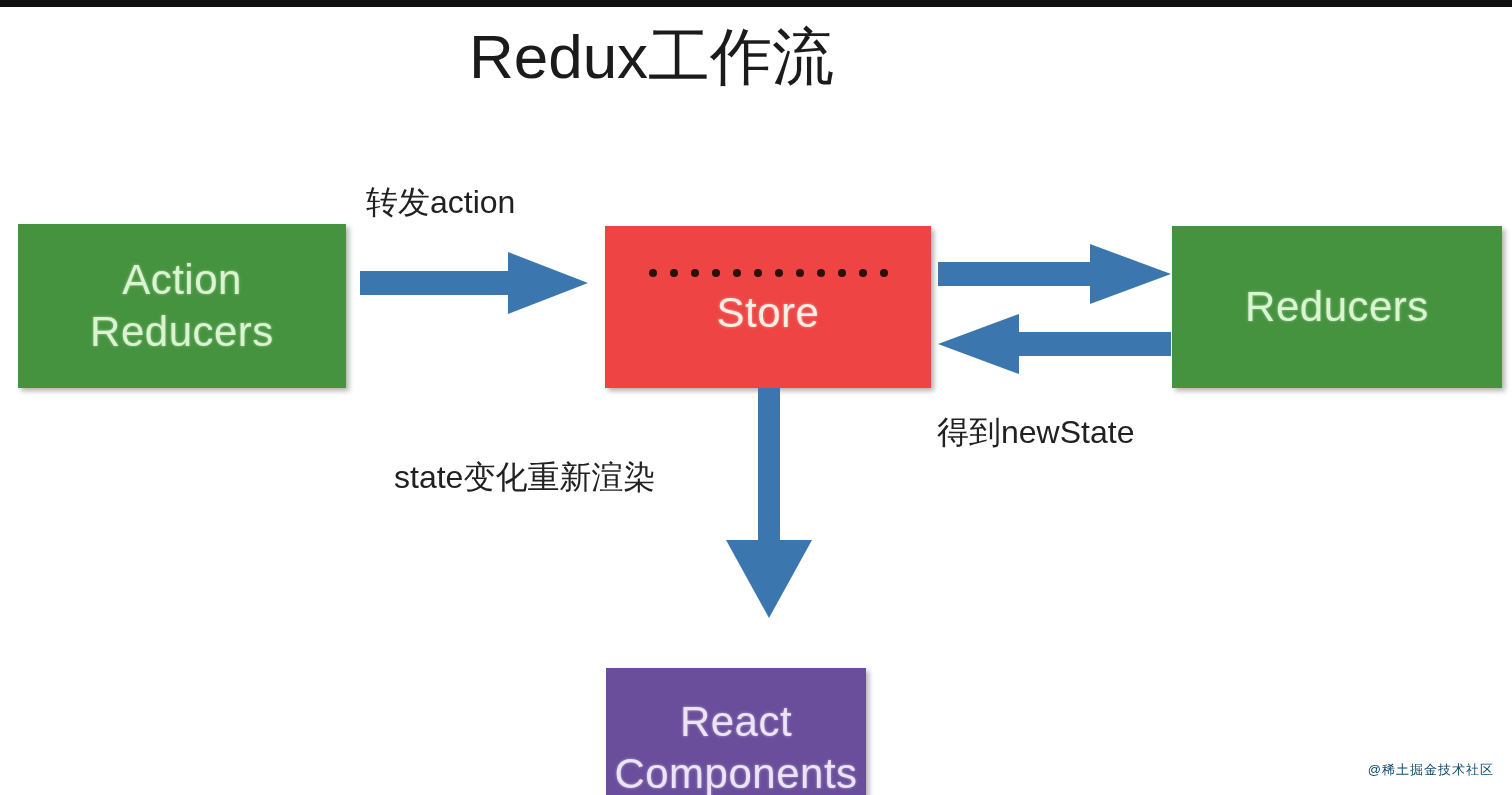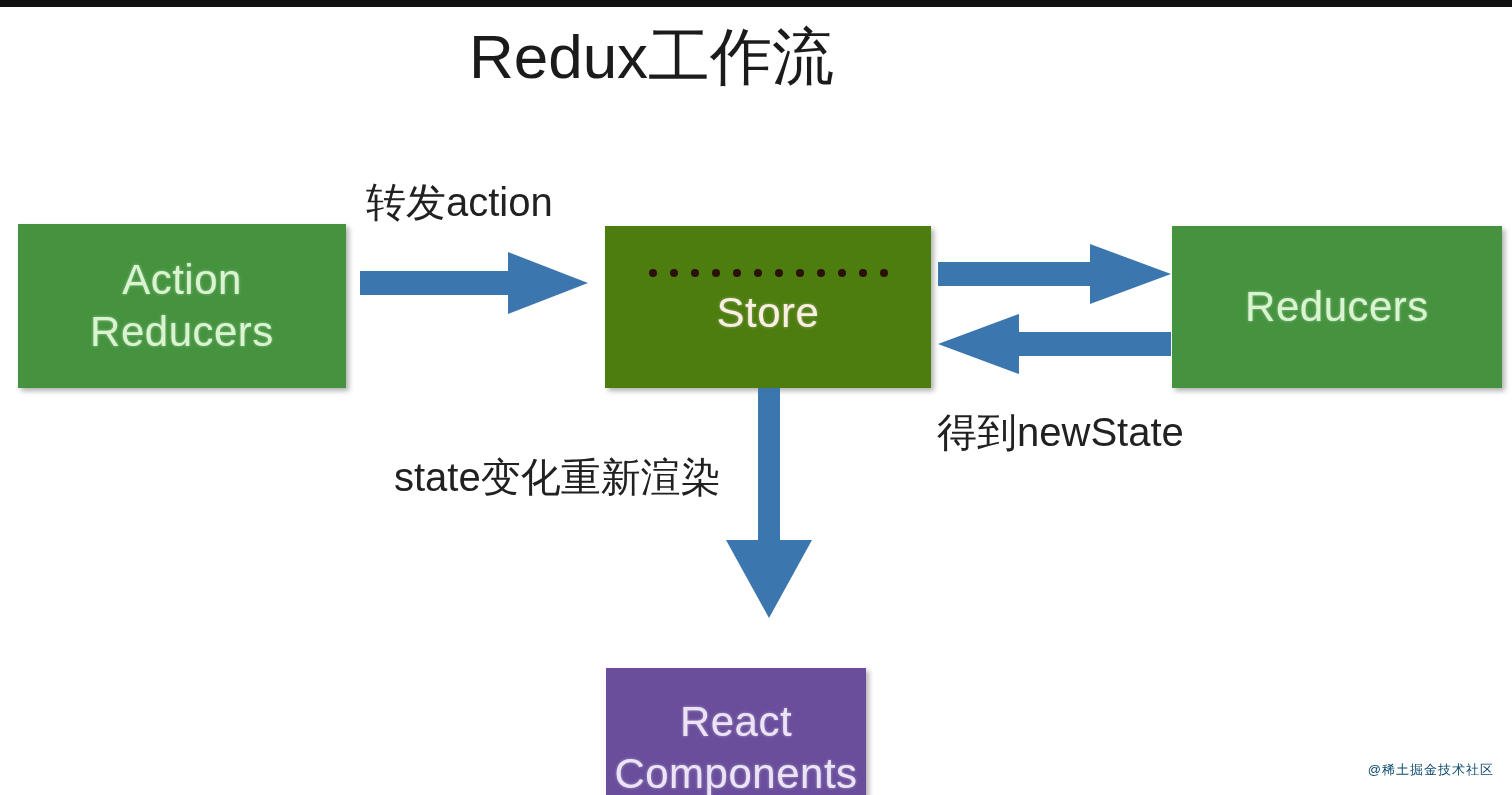--- a/index.html
+++ b/index.html
@@ -117,21 +117,21 @@
 
   
   .arrow {
     position: absolute;
   }
   .arrow svg { display: block; overflow: visible; }
 
   
   .edge-label {
     position: absolute;
-    font-size: 40px;
+    font-size: 32px;
     line-height: 44px;
     color: #212121;
     white-space: nowrap;
     font-family: "Liberation Sans", "DejaVu Sans", sans-serif;
   }
 
   #label-dispatch   { left: 366px;  top: 180px; }
   #label-pass-state { left: 898px;  top: 160px; }
   #label-new-state  { left: 937px;  top: 410px; }
   #label-rerender   { left: 394px;  top: 455px; }
@@ -155,21 +155,21 @@
 
   <div class="top-bar" style="background: rgb(17, 17, 17);"></div>
 
   <div class="title">Redux工作流</div>
 
   <div class="node" id="node-action-creators" style="background: rgb(69, 147, 63); margin-left: 8px;">
     <div class="node-label" style="color: rgb(216, 245, 207);">Action</div>
     <div class="node-label" style="color: rgb(216, 245, 207);">Reducers</div>
   </div>
 
-  <div class="node" id="node-store" style="background: #4d7c0f;">
+  <div class="node" id="node-store" style="background: #ef4444;">
     <div class="dot-row" id="store-dot-row">
         <span class="dot" style="background: rgb(43, 16, 8);"></span>
         <span class="dot" style="background: rgb(43, 16, 8);"></span>
         <span class="dot" style="background: rgb(43, 16, 8);"></span>
         <span class="dot" style="background: rgb(43, 16, 8);"></span>
         <span class="dot" style="background: rgb(43, 16, 8);"></span>
         <span class="dot" style="background: rgb(43, 16, 8);"></span>
         <span class="dot" style="background: rgb(43, 16, 8);"></span>
         <span class="dot" style="background: rgb(43, 16, 8);"></span>
         <span class="dot" style="background: rgb(43, 16, 8);"></span>

